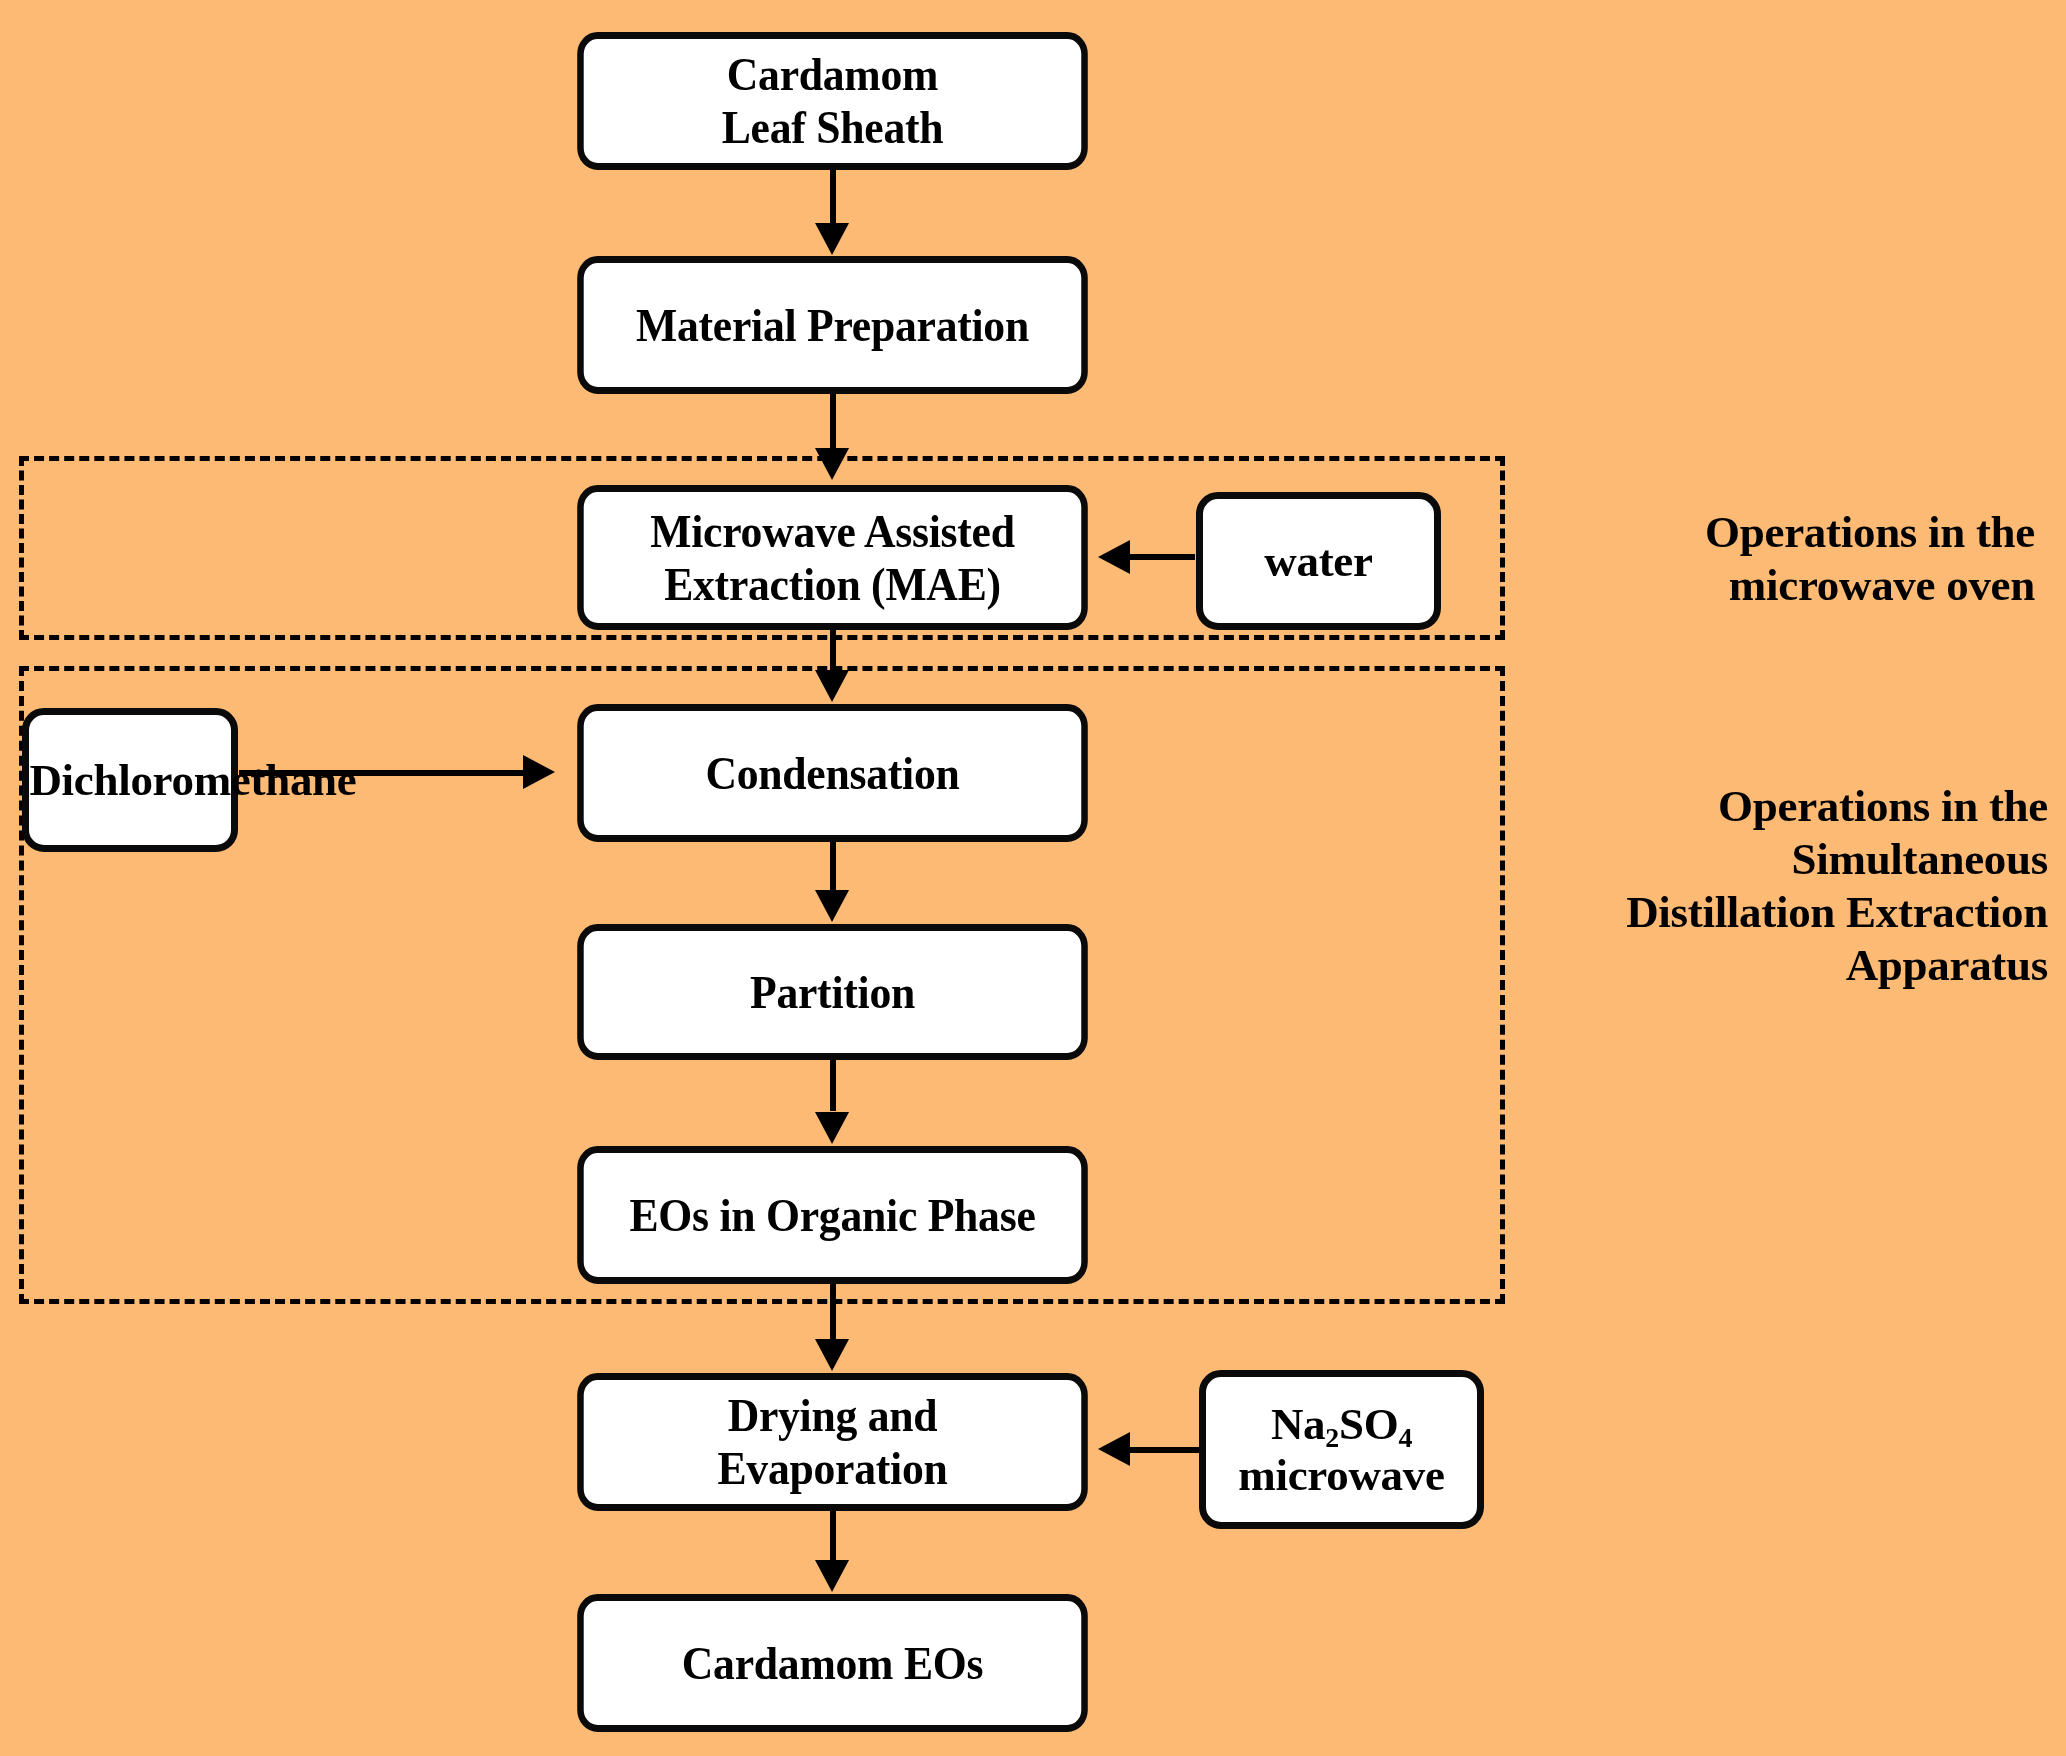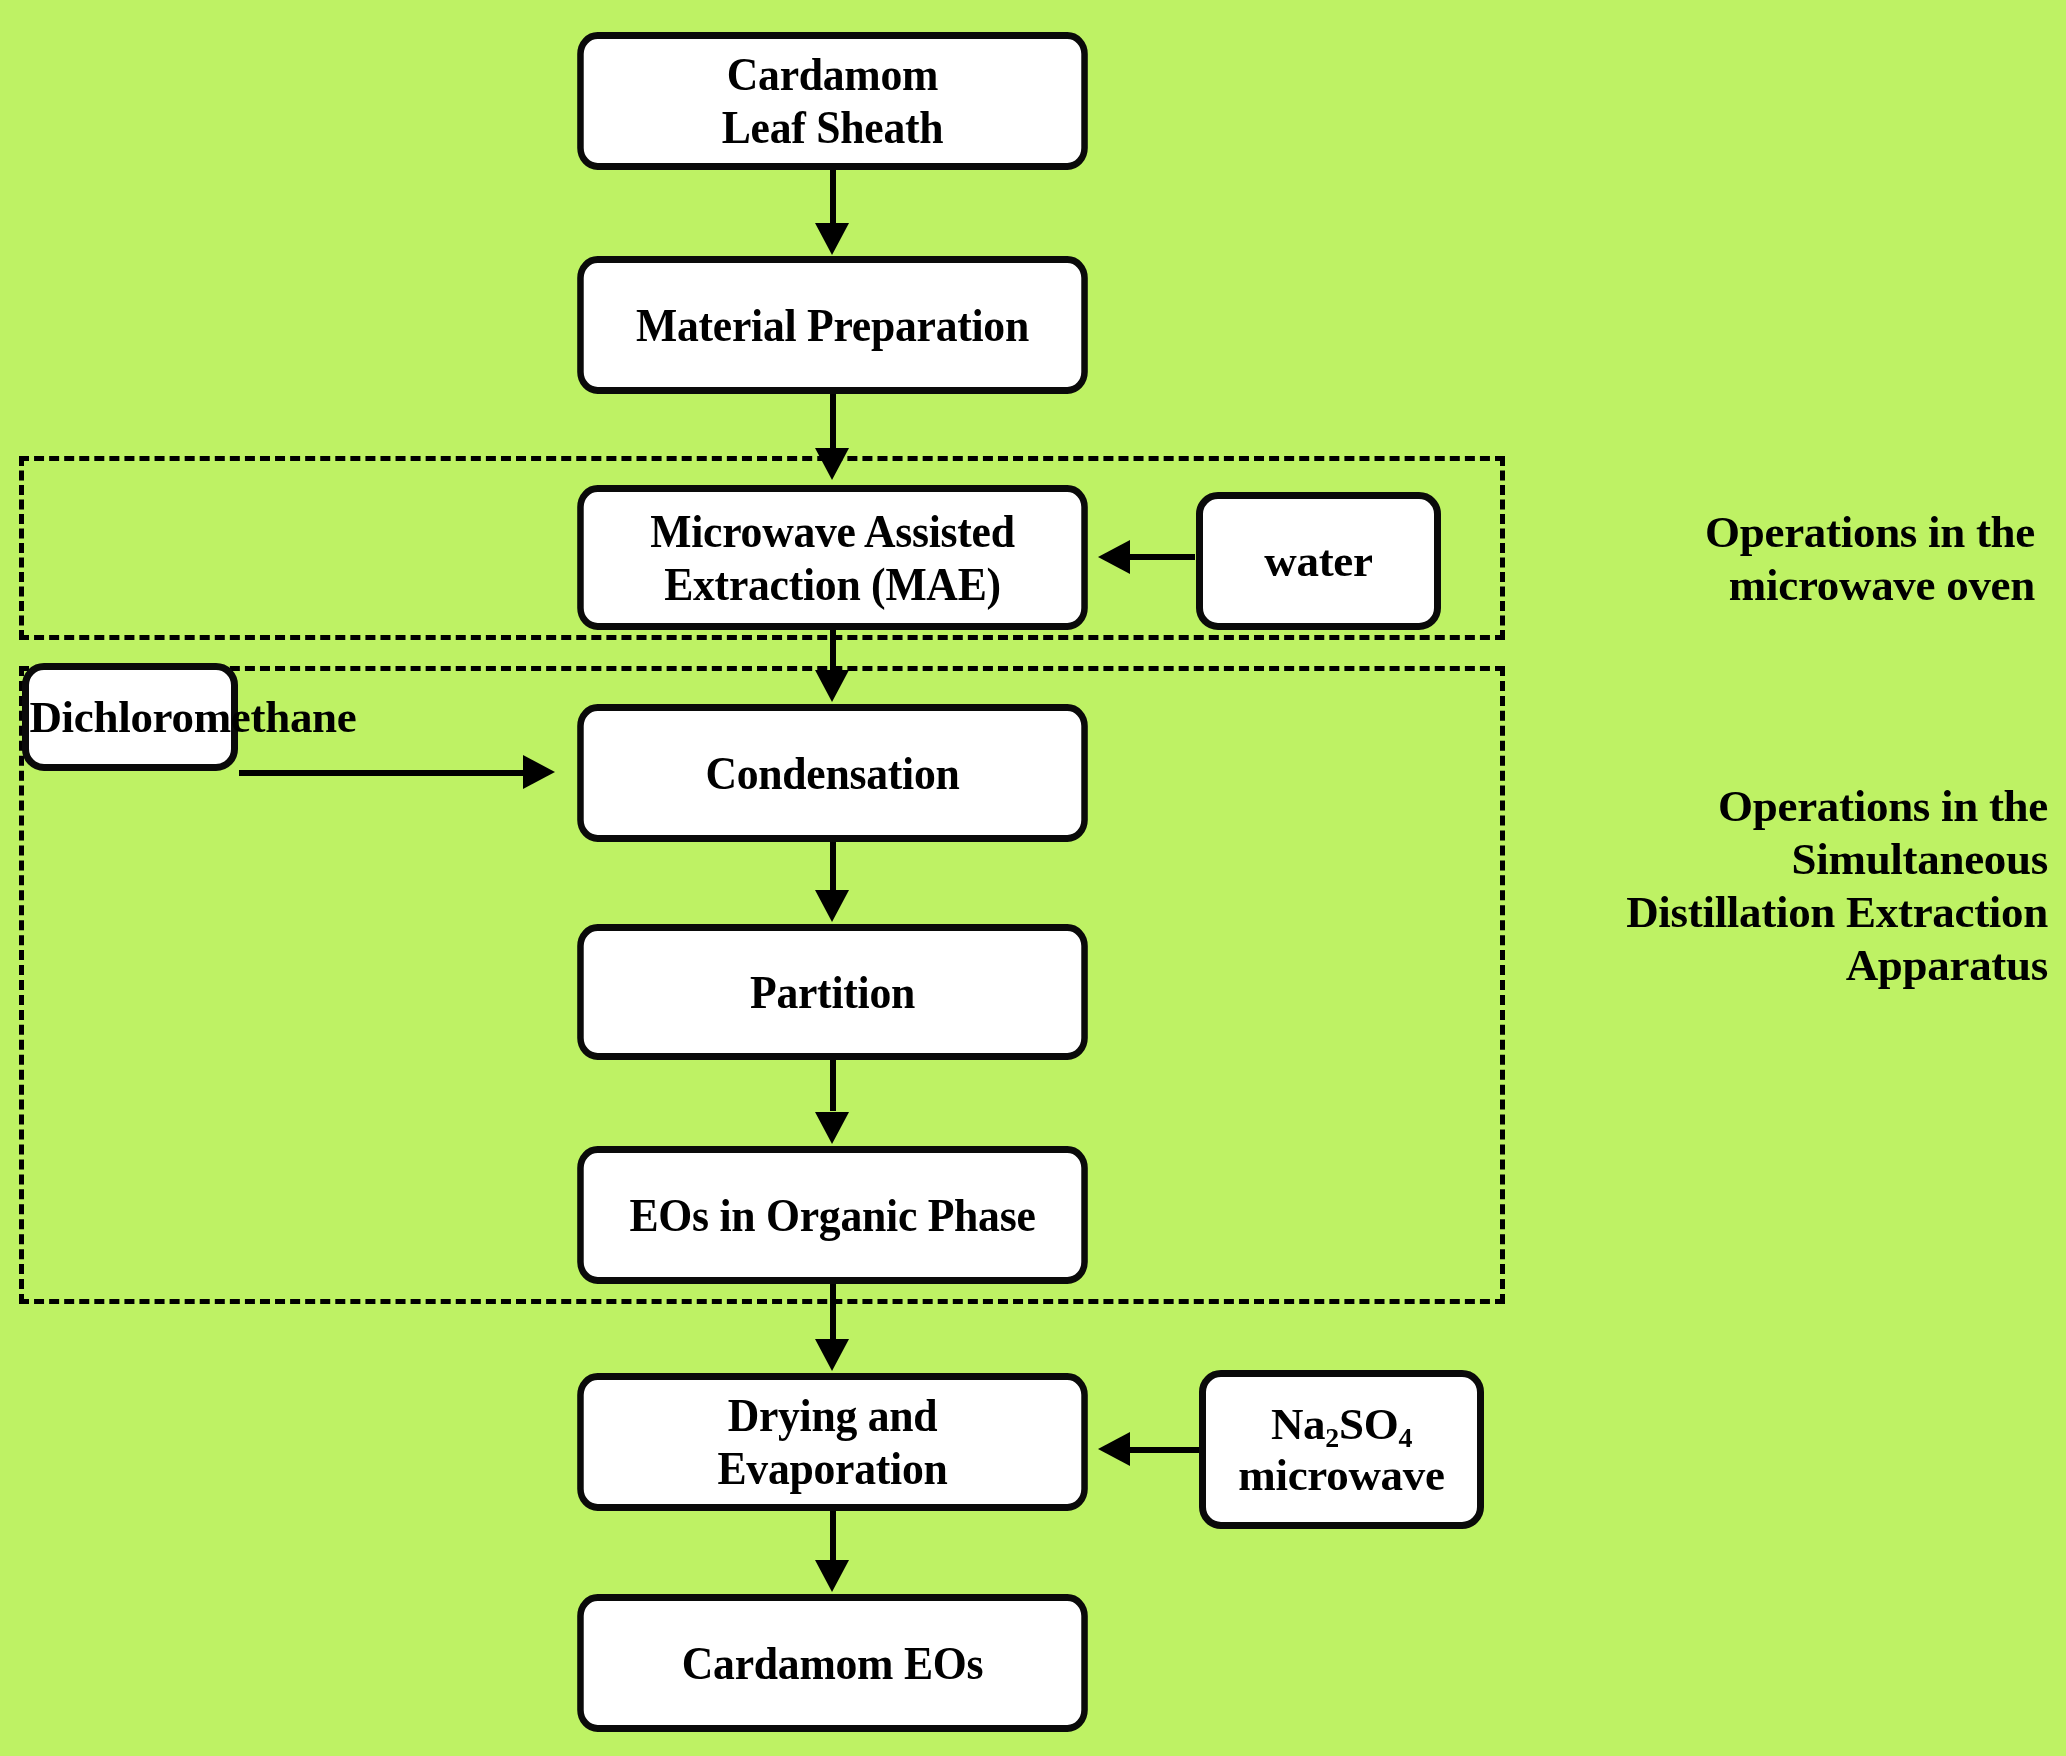--- a/index.html
+++ b/index.html
@@ -4,21 +4,21 @@
 <style>
   html, body {
     margin: 0;
     padding: 0;
     background: #ffffff;
   }
   #stage {
     position: relative;
     width: 2066px;
     height: 1756px;
-    background: #bef264;
+    background: #fdba74;
     overflow: hidden;
     font-family: "Liberation Serif", "DejaVu Serif", serif;
   }
   
   .dashed-group {
     position: absolute;
     box-sizing: border-box;
     border: 5.8px dashed #000000;
     background: transparent;
   }
@@ -188,21 +188,21 @@
   </div>
 
   <div class="node main-node" style="left:558px; top:1594px; width:549px; height:138px;">
     <span class="txt">Cardamom EOs</span>
   </div>
 
   <div class="node side-node" style="left:1196px; top:492px; width:245px; height:138px;">
     <span class="txt">water</span>
   </div>
 
-  <div class="node side-node-light" style="left:22.4px; top:663px; width:216px; height:108px;">
+  <div class="node side-node-light" style="left:22.4px; top:708px; width:216px; height:144px;">
     <span class="txt">Dichloromethane</span>
   </div>
 
   <div class="node side-node-light" style="left:1199px; top:1370px; width:285px; height:159px;">
     <span class="txt"><span>Na</span><sub>2</sub><span>SO</span><sub>4</sub><br><span>microwave</span></span>
   </div>
 
   <div class="annot" style="left:1587px; top:506px; width:448px;">Operations in the
 microwave oven</div>
 

